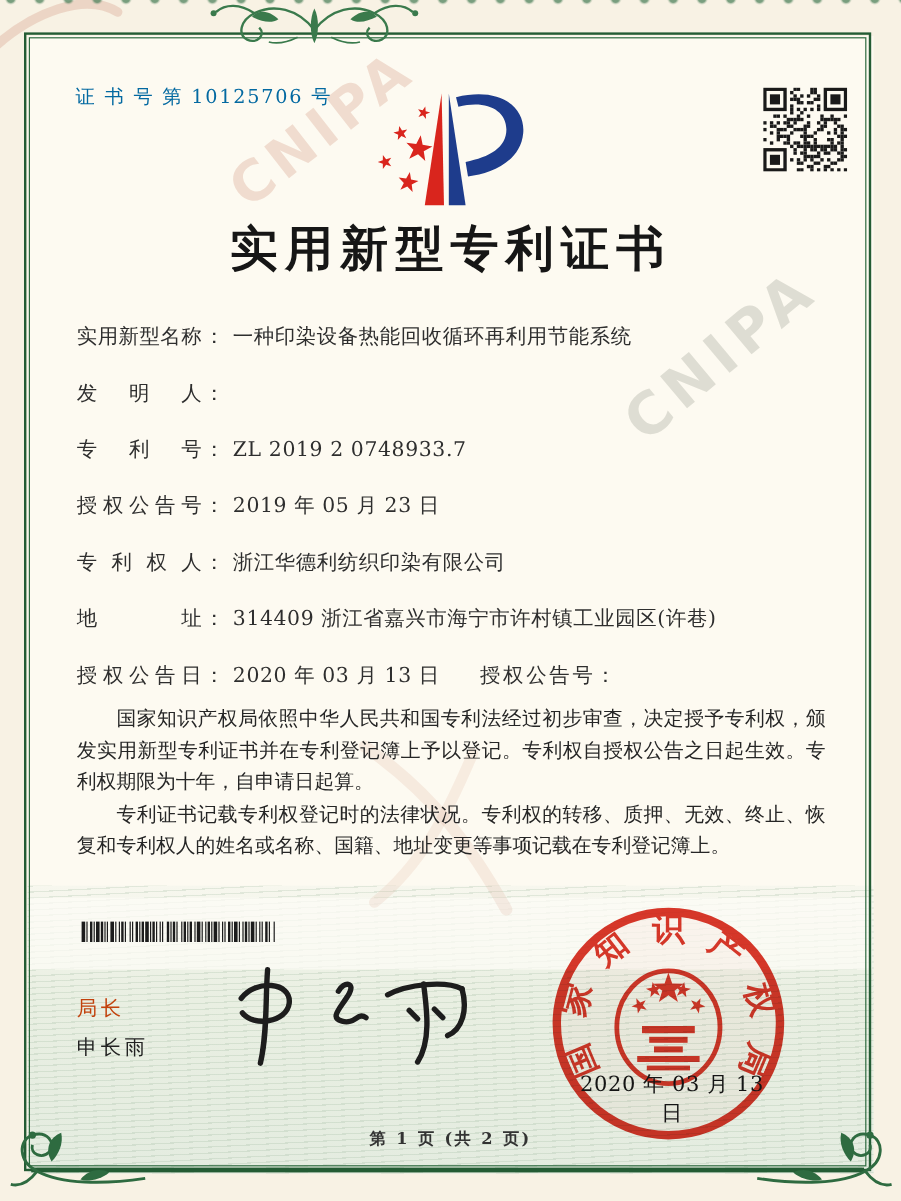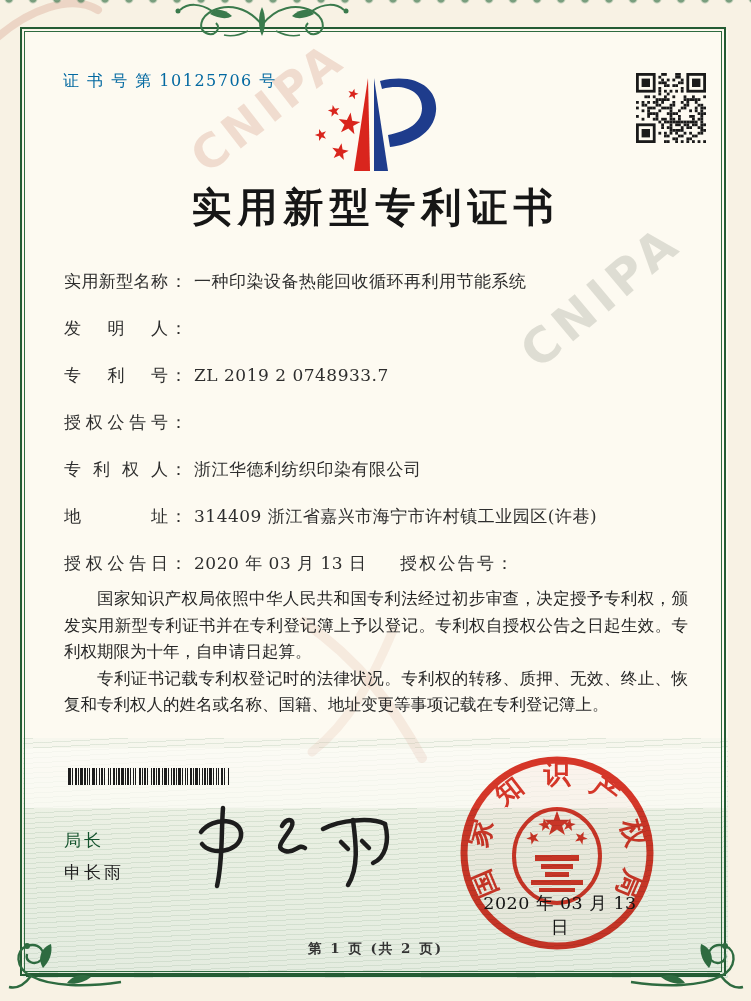--- a/index.html
+++ b/index.html
@@ -46,21 +46,21 @@
   .fvalue{letter-spacing:0.5px;white-space:nowrap;}
   .grant-left{display:flex;align-items:baseline;width:336px;flex:none;}
   .grant-right{display:flex;align-items:baseline;}
 
   
   .body-text{position:absolute;left:64px;top:586px;width:624px;z-index:5;color:#262626;}
   .body-text p{margin:0;font-size:16.5px;line-height:26.5px;text-align:justify;text-indent:2em;}
 
   
   .barcode{position:absolute;left:68px;top:768px;width:222px;height:17px;z-index:5;font-size:0;line-height:0;}
-  .signer-title{position:absolute;left:64px;top:829px;font-size:17px;letter-spacing:3px;color:#14532d;z-index:5;}
+  .signer-title{position:absolute;left:64px;top:829px;font-size:17px;letter-spacing:3px;color:#c2410c;z-index:5;}
   .signer-name{position:absolute;left:64px;top:861px;font-size:17px;letter-spacing:3px;color:#222;z-index:5;}
   .signature{position:absolute;left:185px;top:798px;width:215px;height:95px;z-index:5;}
   .seal{position:absolute;left:456px;top:752px;width:202px;height:202px;z-index:6;mix-blend-mode:multiply;opacity:0.93;}
   .seal-char{font-size:27px;font-weight:700;fill:#d8281a;text-anchor:middle;font-family:"DejaVu Serif","Liberation Serif",serif;}
   .seal-date{position:absolute;left:472px;top:891px;width:176px;text-align:center;font-size:17.5px;color:#141414;z-index:7;letter-spacing:0.5px;}
   .footer{position:absolute;left:0;top:940px;width:100%;text-align:center;font-size:13.5px;letter-spacing:2px;color:#333;z-index:5;font-weight:bold;}
 
   .ornament-top{position:absolute;left:172px;top:1px;z-index:5;}
   .corner-orn{position:absolute;z-index:5;}
   .corner-left{left:7px;top:932px;}
@@ -356,20 +356,21 @@
         <span class="fcolon">：</span>
     </div>
     <div class="field-row">
       <span class="flabel">专利号</span>
         <span class="fcolon">：</span>
         <span class="fvalue">ZL 2019 2 0748933.7</span>
     </div>
     <div class="field-row">
       <span class="flabel">授权公告号</span>
         <span class="fcolon">：</span>
+        <span class="fvalue">2019 年 05 月 23 日</span>
     </div>
     <div class="field-row">
       <span class="flabel">专利权人</span>
         <span class="fcolon">：</span>
         <span class="fvalue">浙江华德利纺织印染有限公司</span>
     </div>
     <div class="field-row">
       <span class="flabel">地址</span>
         <span class="fcolon">：</span>
         <span class="fvalue">314409 浙江省嘉兴市海宁市许村镇工业园区(许巷)</span>

